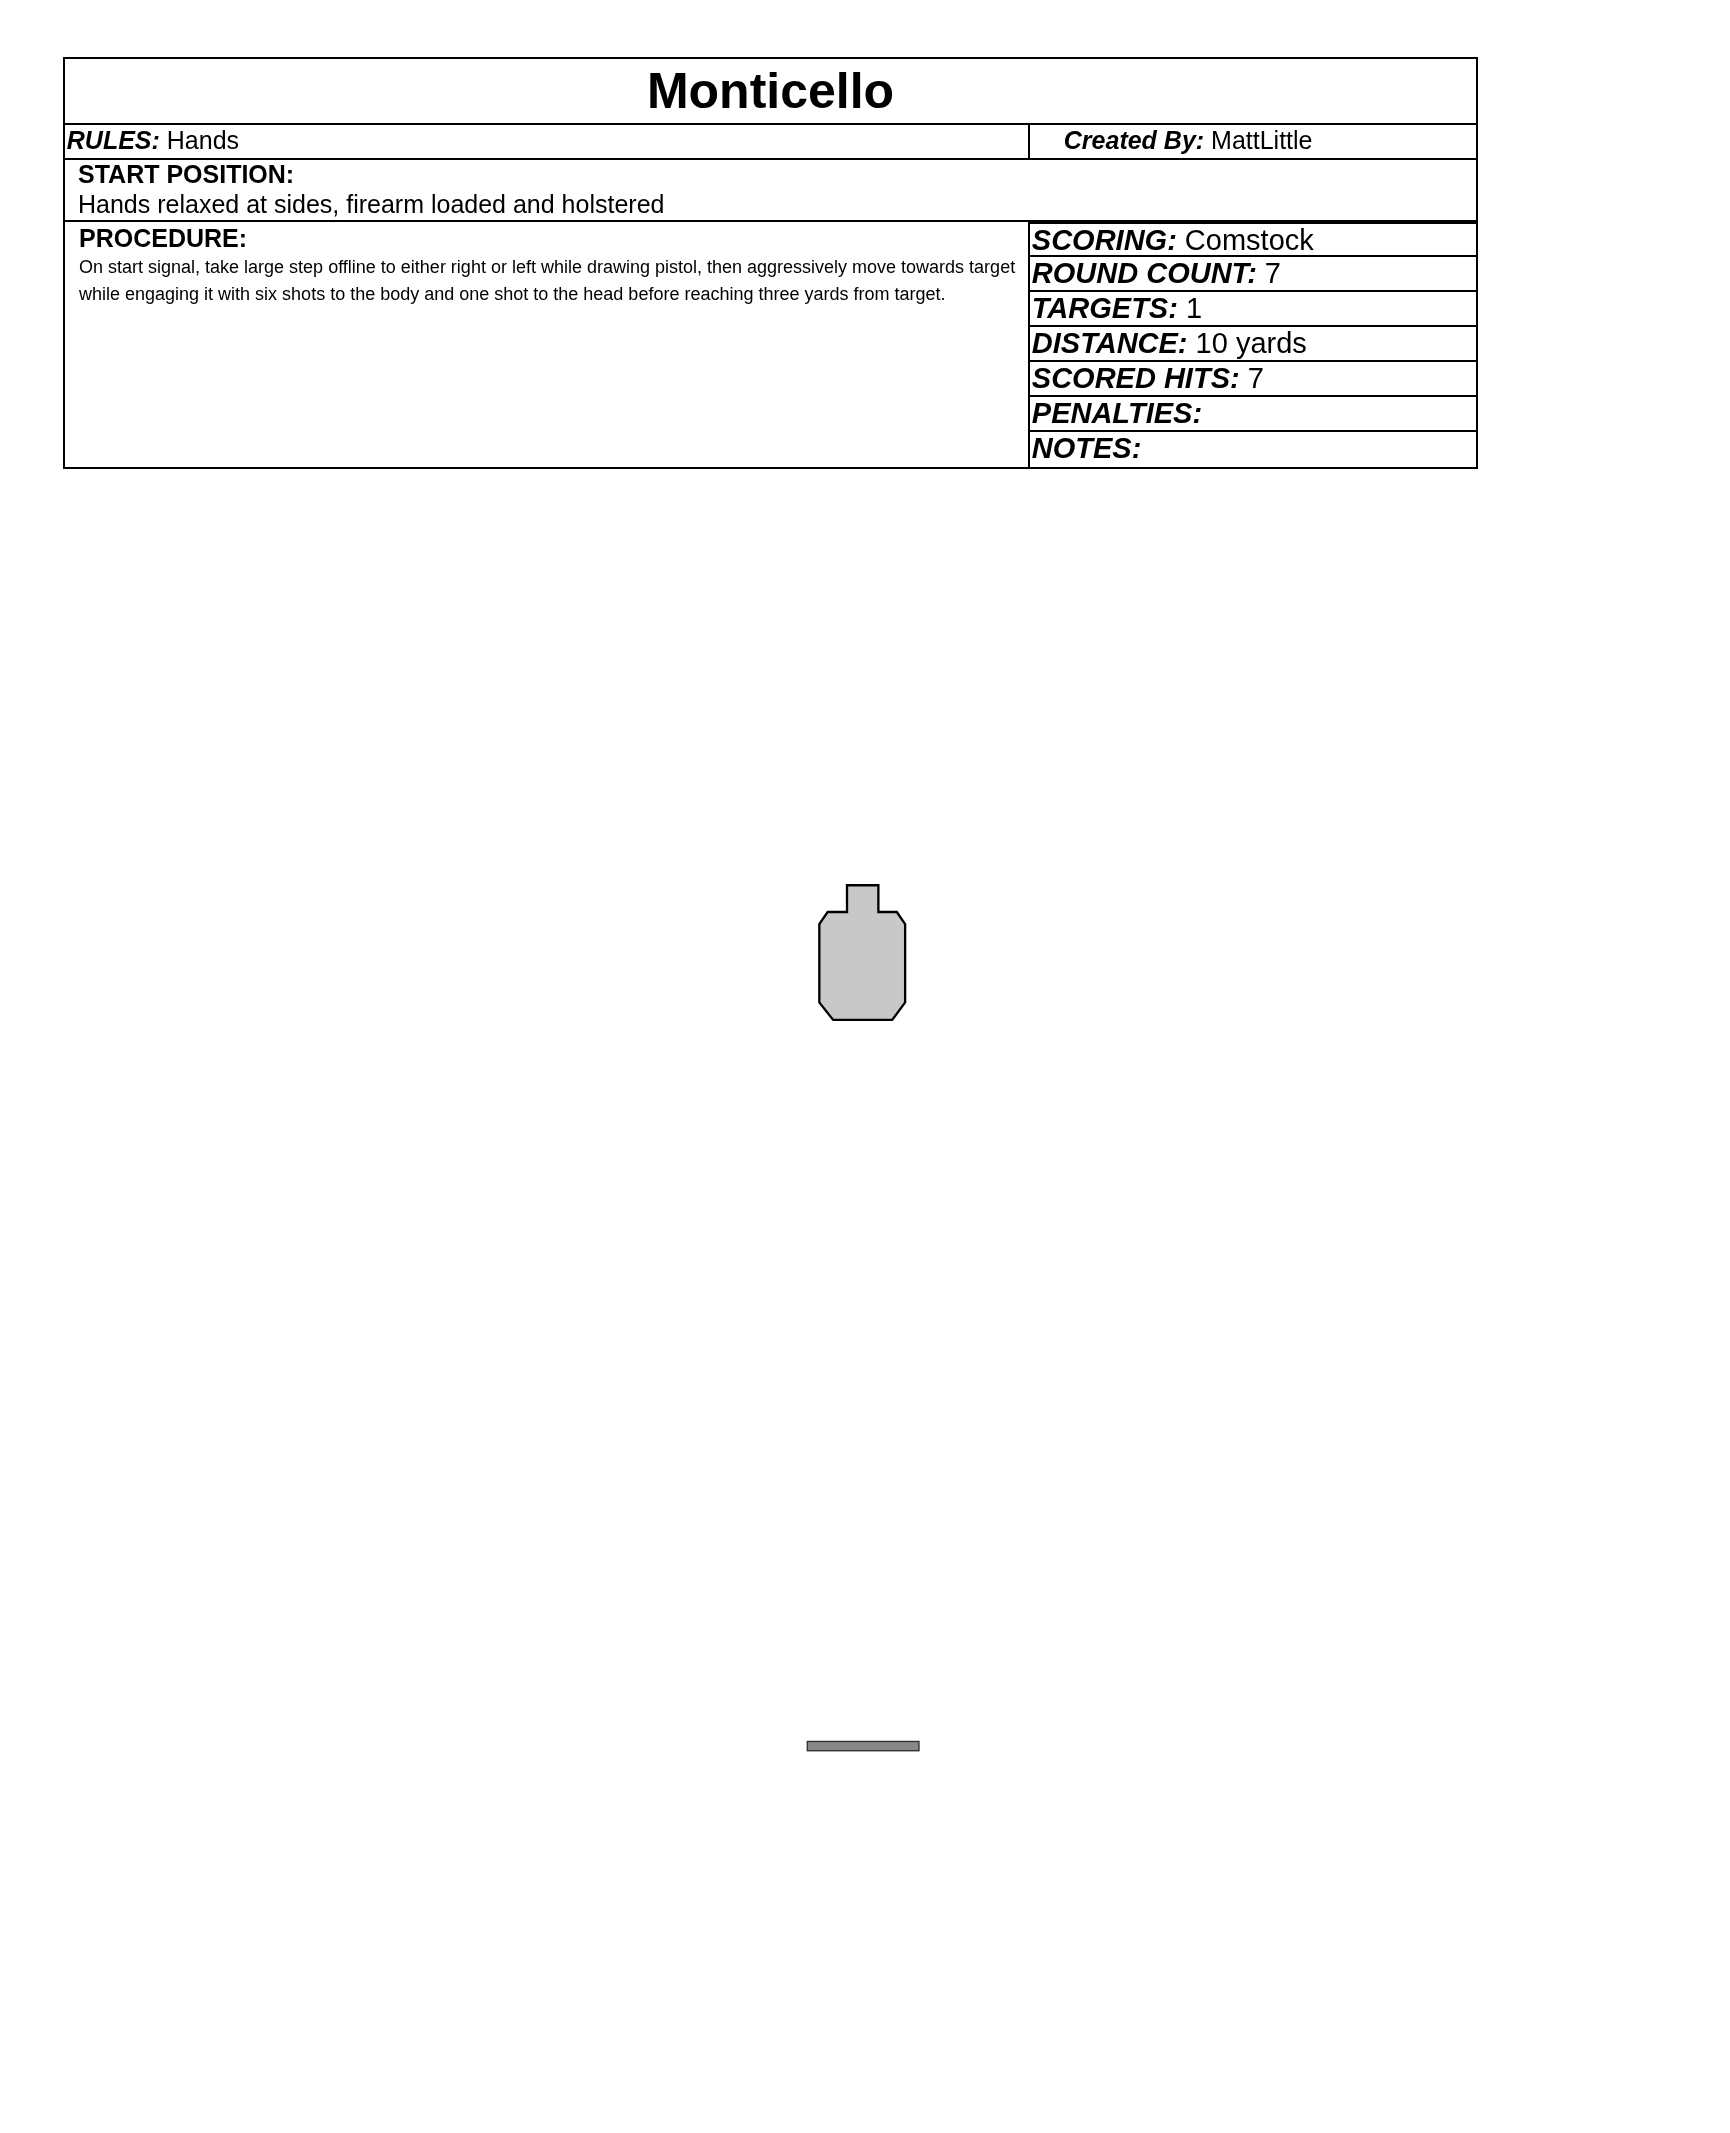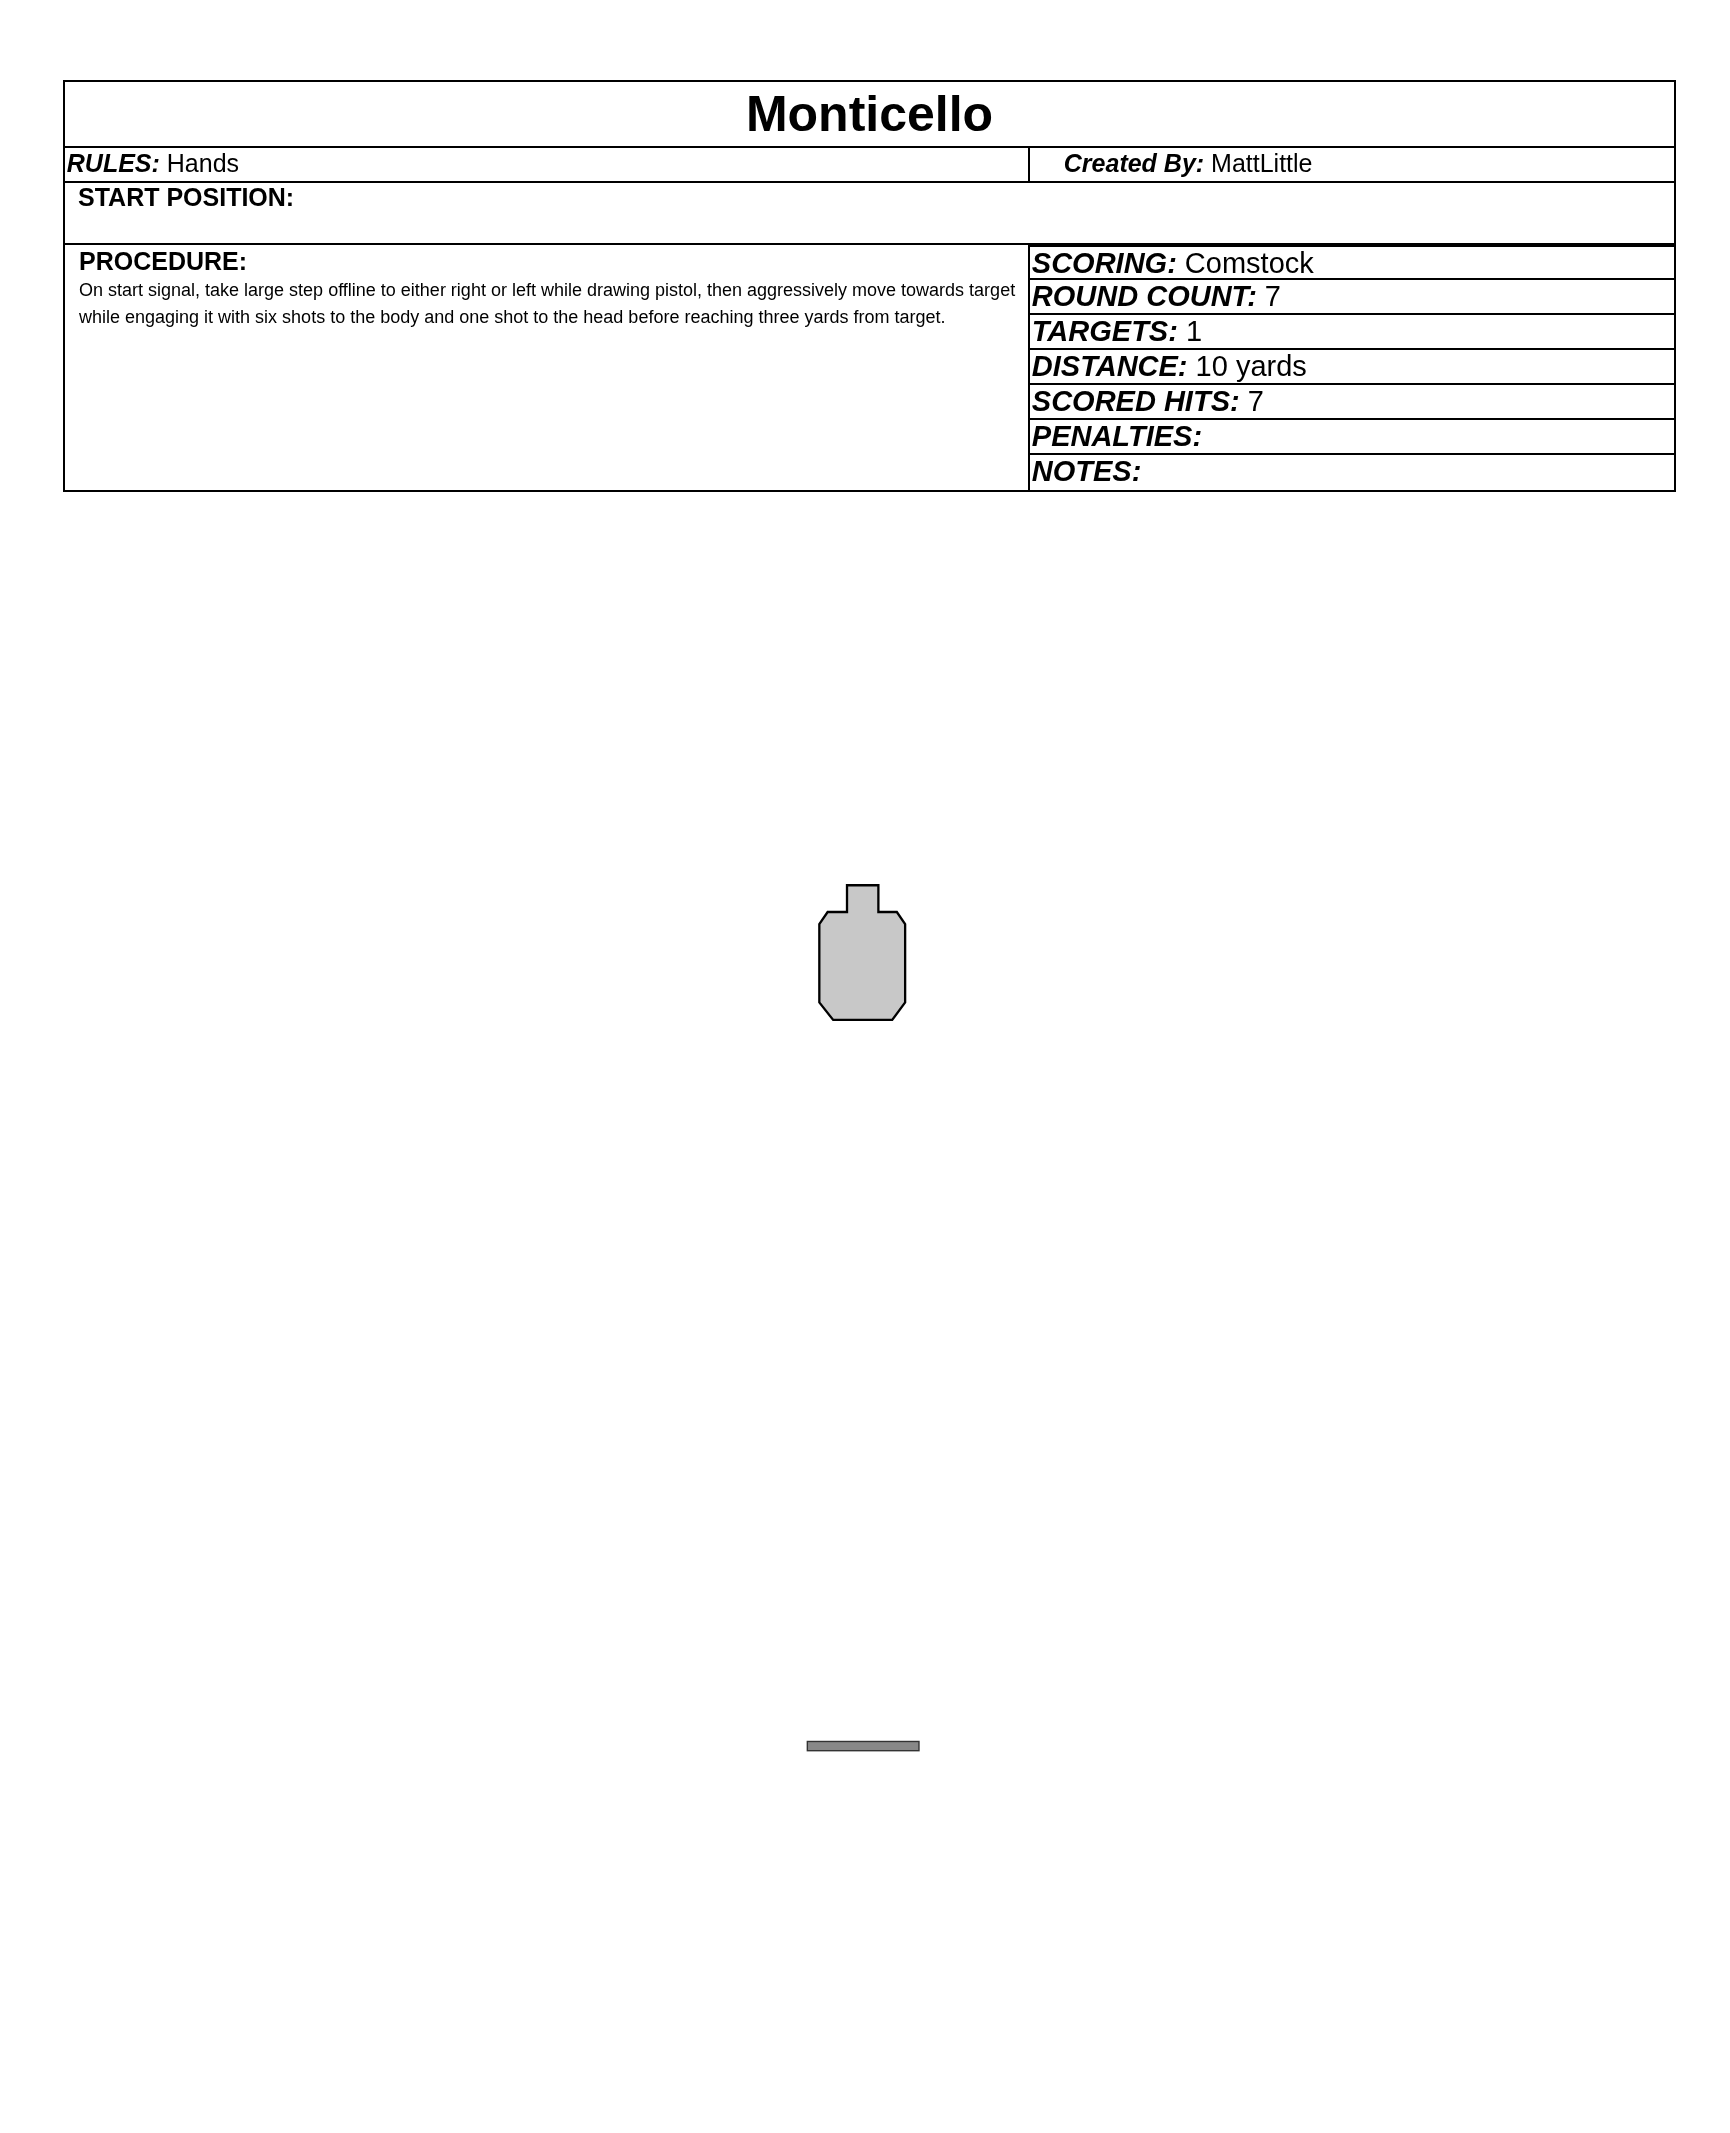--- a/index.html
+++ b/index.html
@@ -1,21 +1,21 @@
 <!DOCTYPE html>
 <html style="font-size:14.8px"><head>
 <meta charset="utf-8">
 <style>
   html, body { margin: 0; padding: 0; background: #ffffff; }
   body {
     width: 1730px; height: 2134px; position: relative; overflow: hidden;
     font-family: "Liberation Sans", sans-serif; color: #000;
   }
   .sheet {
-    position: absolute; left: 63px; top: 80px; width: 1613px;
+    position: absolute; left: 63px; top: 57px; width: 1415px;
     border: 2.8px solid #000; box-sizing: border-box;
   }
   .title-row {
     height: 66px; border-bottom: 2.8px solid #000; box-sizing: border-box;
     display: flex; align-items: center; justify-content: center;
   }
   .title { font-weight: bold; font-size: 50px; line-height: 1; }
   .row2 {
     display: flex; height: 35px; border-bottom: 2.8px solid #000; box-sizing: border-box;
   }
@@ -61,20 +61,21 @@
     <div class="cell-right">
       <div class="cell-text">
         <span class="lbl">Created By:</span>
         <span>MattLittle</span>
       </div>
     </div>
   </div>
 
   <div class="start-row">
     <div class="lbl-line">START POSITION:</div>
+    <div class="val-line">Hands relaxed at sides, firearm loaded and holstered</div>
   </div>
 
   <div class="bottom">
     <div class="proc">
       <div class="lbl-line">PROCEDURE:</div>
       <div class="body-text">On start signal, take large step offline to either right or left while drawing pistol, then aggressively move towards target while engaging it with six shots to the body and one shot to the head before reaching three yards from target.</div>
     </div>
     <div class="facts">
       <div class="fact">
         <span class="lbl">SCORING:</span>

